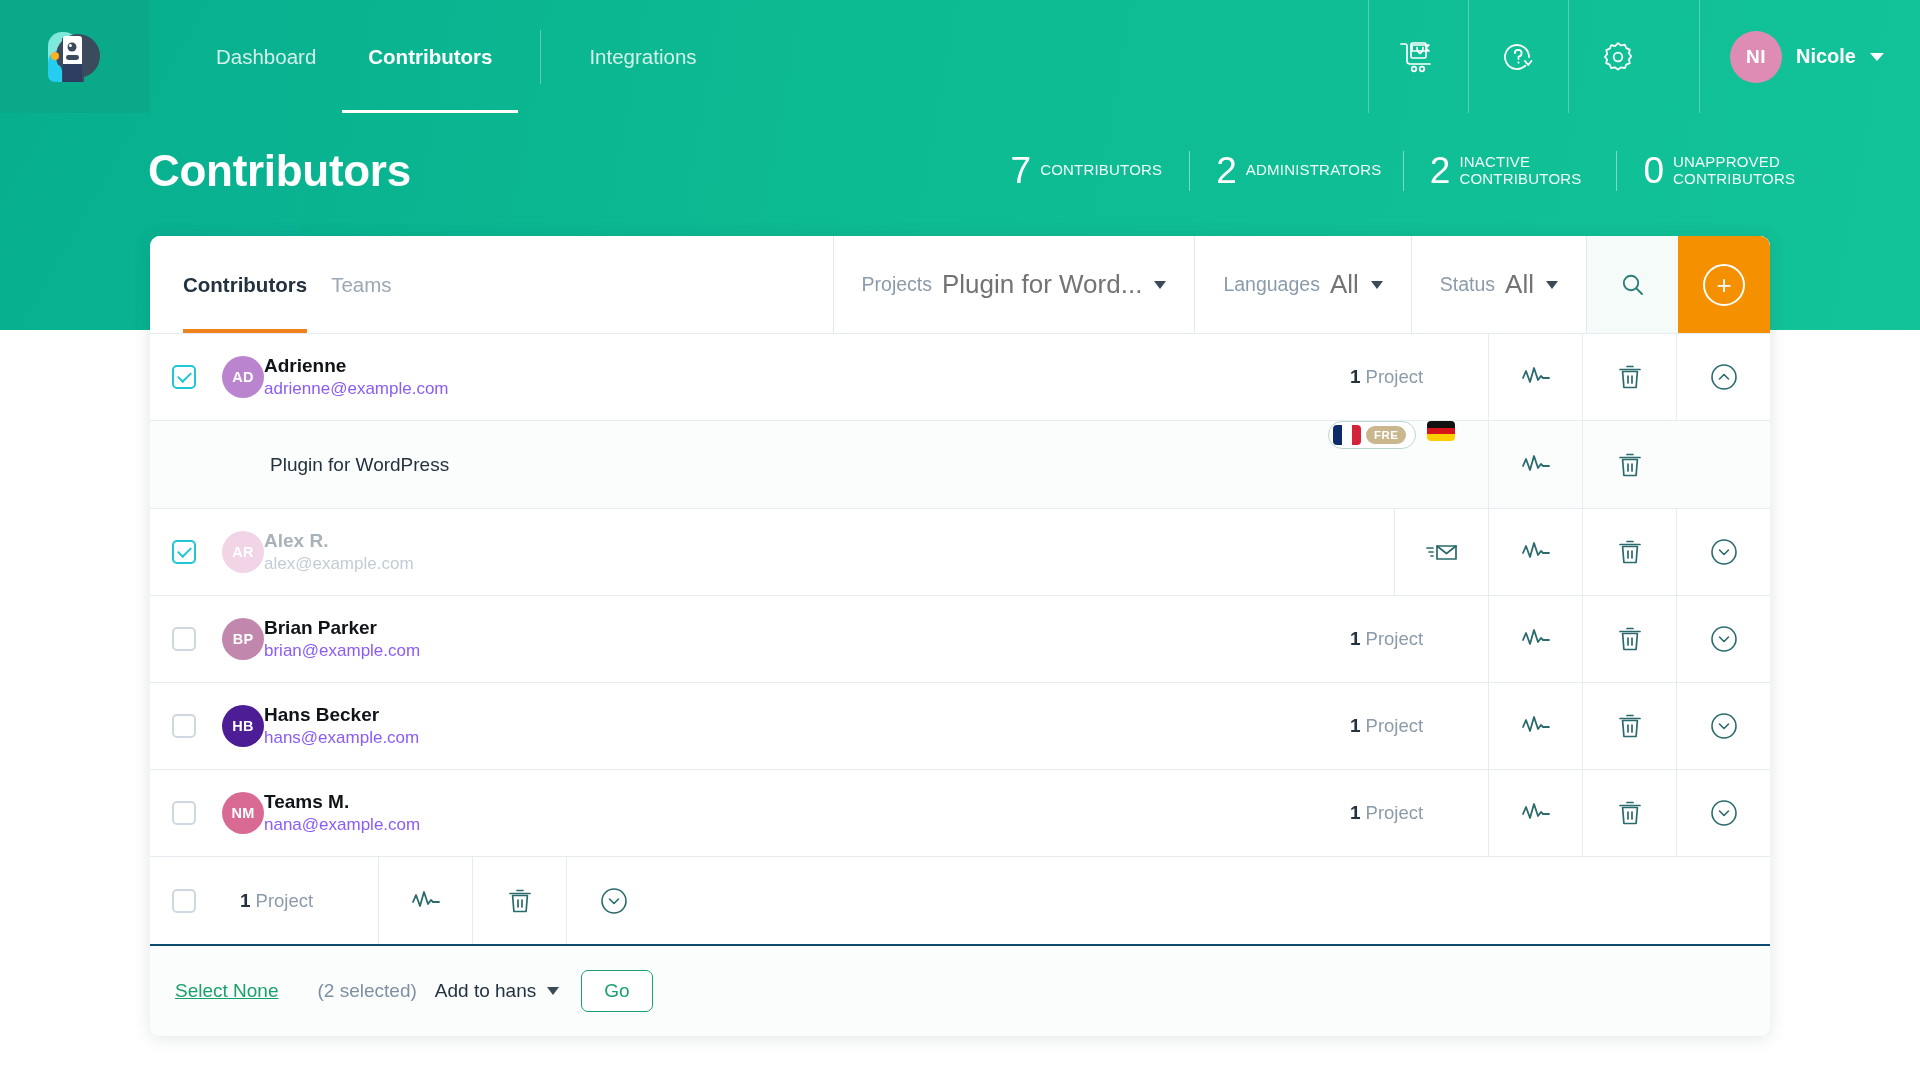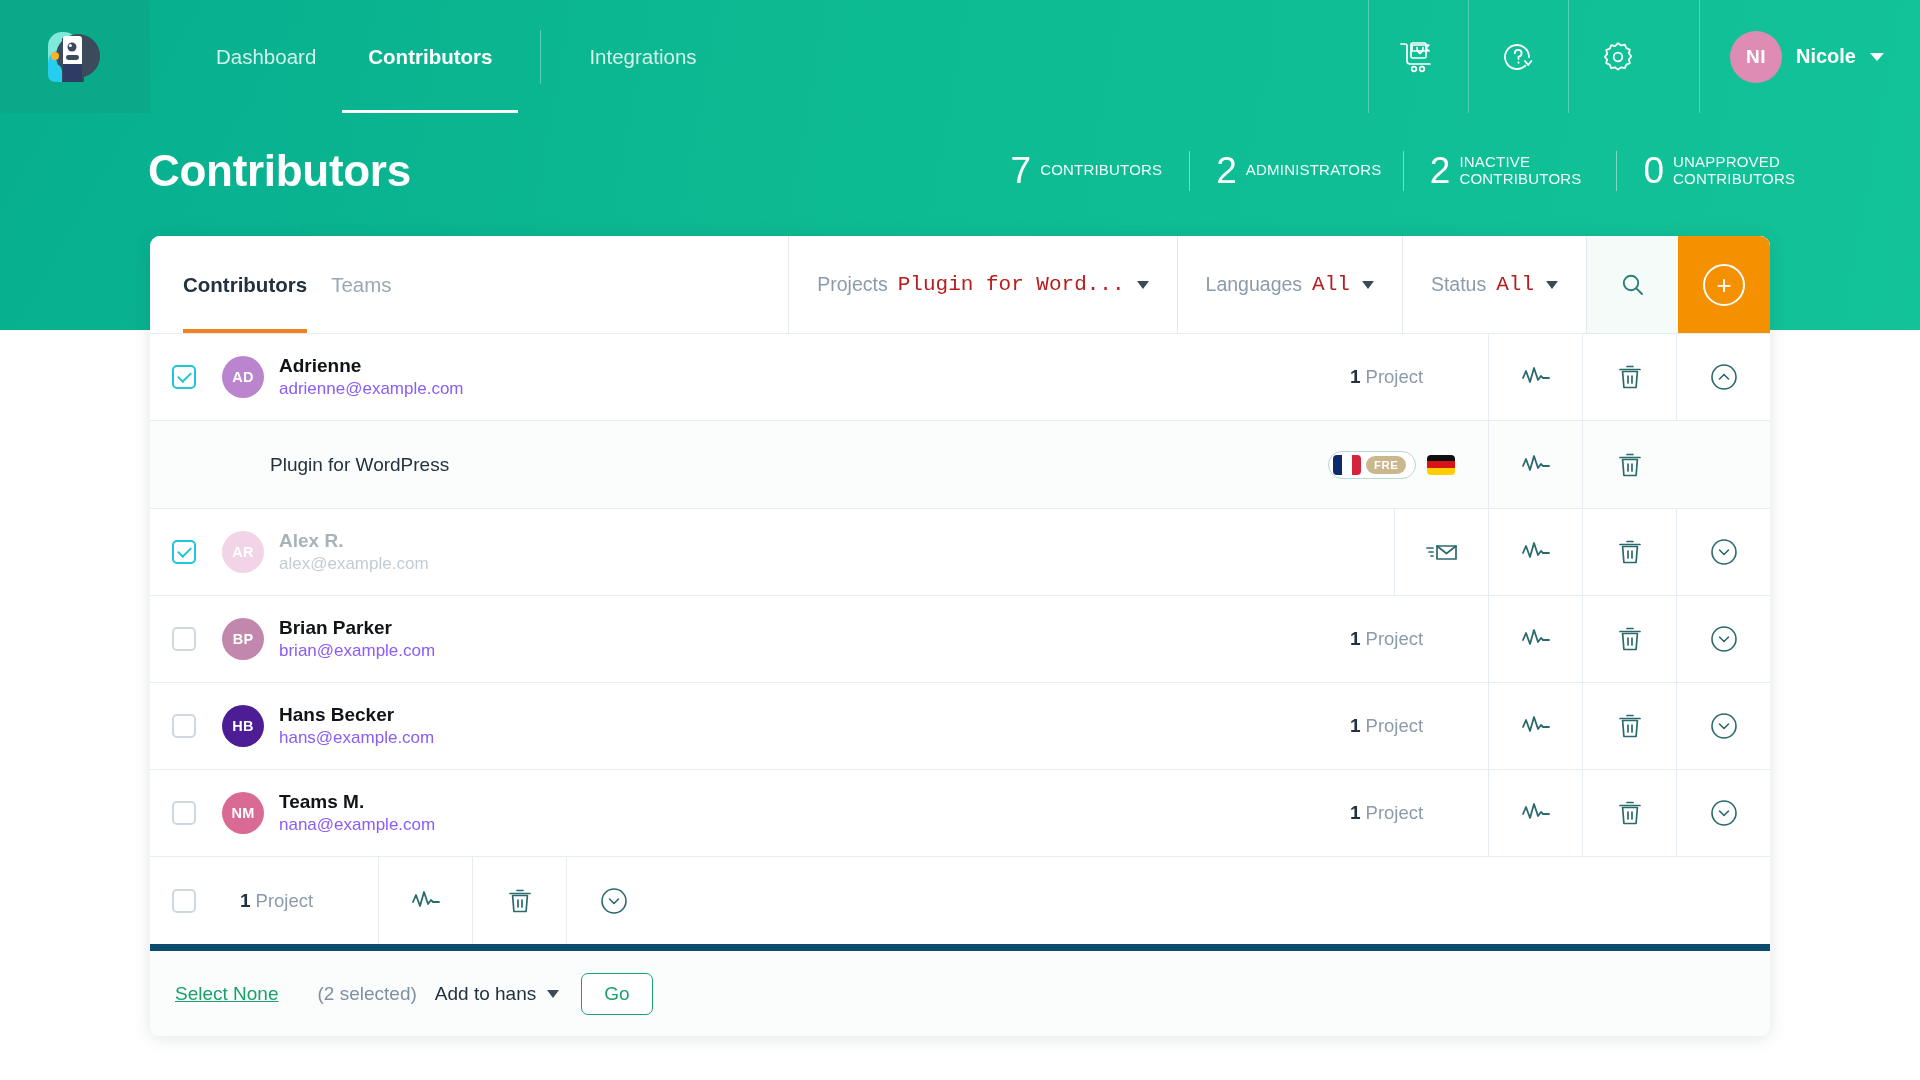--- a/index.html
+++ b/index.html
@@ -120,21 +120,21 @@
   .tab.active::after {
     content: ""; position: absolute; left: 0; right: 0; bottom: 0;
     height: 4px; background: #f0821e;
   }
   .filter {
     display: flex; align-items: center; gap: 10px;
     padding: 0 28px; border-left: 1px solid #e3eaef;
     cursor: pointer; white-space: nowrap;
   }
   .filter-label { color: #8b9bab; font-size: 19.5px; }
-  .filter-value { color: #b91c1c; font-size: 21px; font-family: Liberation Mono, monospace; }
+  .filter-value { color: #737373; font-size: 26px; }
   .caret-dark {
     width: 0; height: 0; border-left: 6.5px solid transparent;
     border-right: 6.5px solid transparent; border-top: 8px solid #3b4a57;
     margin-left: 2px;
   }
   .search-cell {
     width: 92px; display: flex; align-items: center; justify-content: center;
     border-left: 1px solid #e3eaef; background: #f4fbf8; cursor: pointer;
   }
   .add-cell {
@@ -163,42 +163,42 @@
     border: 2px solid #cfd8e0; background: #fff; cursor: pointer;
     display: flex; align-items: center; justify-content: center;
   }
   .cbox.checked { border-color: #1ec6d6; }
   .cbox.checked::after {
     content: ""; width: 11px; height: 6px;
     border-left: 2.6px solid #1ec6d6; border-bottom: 2.6px solid #1ec6d6;
     transform: rotate(-45deg) translate(1px,-1px);
   }
 
-  .person { display: flex; align-items: center; gap: 15px; flex: 1 1 auto; padding-left: 4px; }
+  .person { display: flex; align-items: center; flex: 1 1 auto; padding-left: 4px; }
   .av {
     width: 42px; height: 42px; border-radius: 50%;
     display: flex; align-items: center; justify-content: center;
     color: #fff; font-size: 14.5px; font-weight: 600; letter-spacing: .3px;
     flex: 0 0 auto;
   }
   .pname { font-size: 19px; font-weight: 700; color: #101418; line-height: 1.28; }
   .pmail { font-size: 17px; color: #8b5cf6; line-height: 1.28; }
   .row.inactive .pname { color: #a8b2bb; }
   .row.inactive .pmail { color: #c2ccd4; }
   .row.inactive .av { opacity: .32; }
 
   .sub-label { font-size: 19px; color: #233240; padding-left: 110px; display: flex; align-items: center; }
 
   .projects-cell {
     width: 160px; display: flex; align-items: center; justify-content: flex-start;
     padding-left: 22px; font-size: 18.5px; color: #8b9bab;
   }
   .projects-cell b { color: #233240; font-weight: 700; margin-right: 5px; font-size: 19px; }
 
-  .flags-cell { width: 160px; display: flex; align-items: center; gap: 11px; }
+  .flags-cell { width: 160px; display: flex; align-items: flex-start; gap: 11px; }
   .flag-pill {
     display: flex; align-items: center; gap: 5px;
     border: 1px solid #bcd6d4; border-radius: 18px;
     padding: 3px 9px 3px 4px; background: #fff;
   }
   .flag {
     width: 28px; height: 20px; border-radius: 4px; overflow: hidden;
     display: flex; flex: 0 0 auto;
   }
   .flag.fr span { flex: 1; }
@@ -212,21 +212,21 @@
   .act-cell {
     width: 94px; display: flex; align-items: center; justify-content: center;
     border-left: 1px solid #e6edf2; cursor: pointer;
   }
   .act-blank { width: 94px; }
 
   
   .card-footer {
     display: flex; align-items: center; gap: 13px;
     height: 92px; padding-left: 25px; background: #fbfdfc;
-    border-top: 7px solid #0c4a6e;
+    border-top: 2px solid #0c4a6e;
   }
   .sel-none { color: #1aa06a; font-size: 19px; text-decoration: underline; cursor: pointer; }
   .sel-count { color: #7d90a2; font-size: 19px; margin-left: 26px; }
   .team-dd { display: flex; align-items: center; gap: 9px; color: #233240; font-size: 19px; cursor: pointer; margin-left: 5px; }
   .go-btn {
     border: 1.5px solid #1aa06a; color: #1aa06a; background: #fff;
     border-radius: 7px; padding: 9px 22px; font-size: 19px;
     cursor: pointer; margin-left: 9px; font-family: inherit;
   }
   svg { display: block; }

